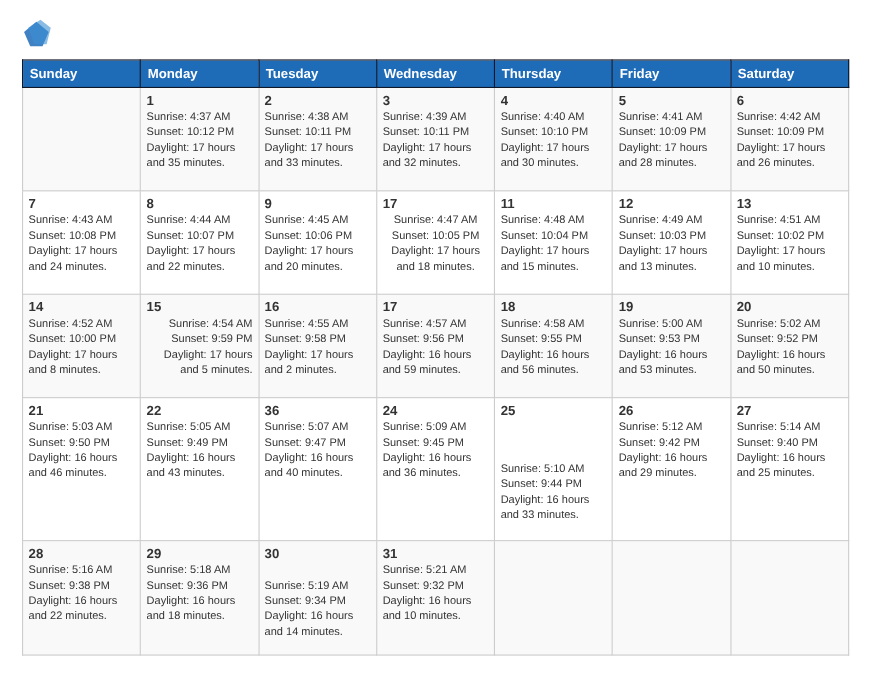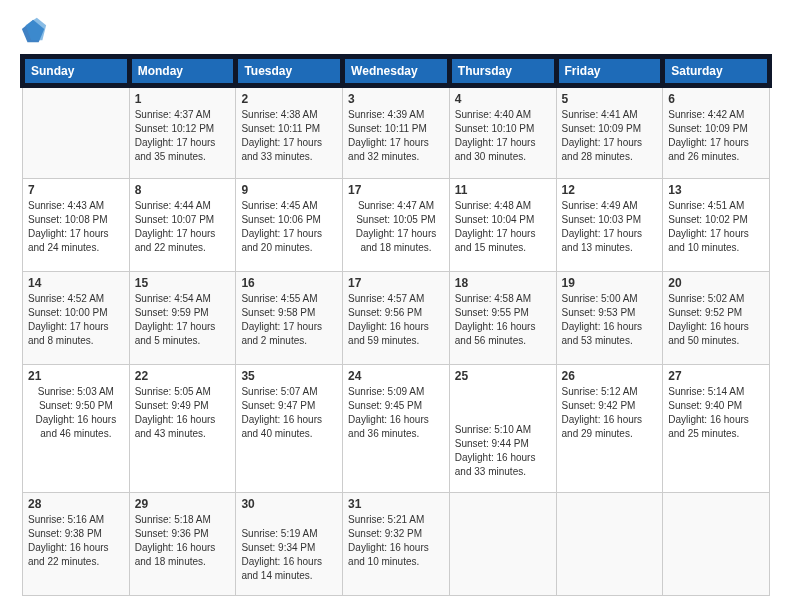--- a/index.html
+++ b/index.html
@@ -64,21 +64,21 @@
       border-collapse: collapse;
       flex: 1;
     }
     thead th {
       background: #1e6bb8;
       color: #fff;
       padding: 5px 6px;
       font-size: 12px;
       font-weight: bold;
       text-align: left;
-      border: 5px solid #0f172a;
+      border: 1px solid #0f172a;
     }
     tbody td {
       border: 1px solid #ccc;
       vertical-align: top;
       padding: 4px 5px;
       font-size: 10px;
       color: #333;
       width: calc(100% / 7);
       height: 86px;
     }
@@ -221,21 +221,21 @@
         </tr>
         <tr>
           <td>
             <div class="day-num">14</div>
             <div class="day-info" style="white-space: pre-line;">Sunrise: 4:52 AM
 Sunset: 10:00 PM
 Daylight: 17 hours and 8 minutes.</div>
           </td>
           <td>
             <div class="day-num">15</div>
-            <div class="day-info" style="white-space: pre-line;">Sunrise: 4:54 AM
+            <div class="day-info" style="white-space: pre-line; text-align: right;">Sunrise: 4:54 AM
 Sunset: 9:59 PM
 Daylight: 17 hours and 5 minutes.</div>
           </td>
           <td>
             <div class="day-num">16</div>
             <div class="day-info" style="white-space: pre-line;">Sunrise: 4:55 AM
 Sunset: 9:58 PM
 Daylight: 17 hours and 2 minutes.</div>
           </td>
           <td>
@@ -259,32 +259,32 @@
           <td>
             <div class="day-num">20</div>
             <div class="day-info" style="white-space: pre-line;">Sunrise: 5:02 AM
 Sunset: 9:52 PM
 Daylight: 16 hours and 50 minutes.</div>
           </td>
         </tr>
         <tr>
           <td>
             <div class="day-num">21</div>
-            <div class="day-info" style="white-space: pre-line; text-align: center;">Sunrise: 5:03 AM
+            <div class="day-info" style="white-space: pre-line;">Sunrise: 5:03 AM
 Sunset: 9:50 PM
 Daylight: 16 hours and 46 minutes.</div>
           </td>
           <td>
             <div class="day-num">22</div>
             <div class="day-info" style="white-space: pre-line;">Sunrise: 5:05 AM
 Sunset: 9:49 PM
 Daylight: 16 hours and 43 minutes.</div>
           </td>
           <td>
-            <div class="day-num">35</div>
+            <div class="day-num">36</div>
             <div class="day-info" style="white-space: pre-line;">Sunrise: 5:07 AM
 Sunset: 9:47 PM
 Daylight: 16 hours and 40 minutes.</div>
           </td>
           <td>
             <div class="day-num">24</div>
             <div class="day-info" style="white-space: pre-line;">Sunrise: 5:09 AM
 Sunset: 9:45 PM
 Daylight: 16 hours and 36 minutes.</div>
           </td>

